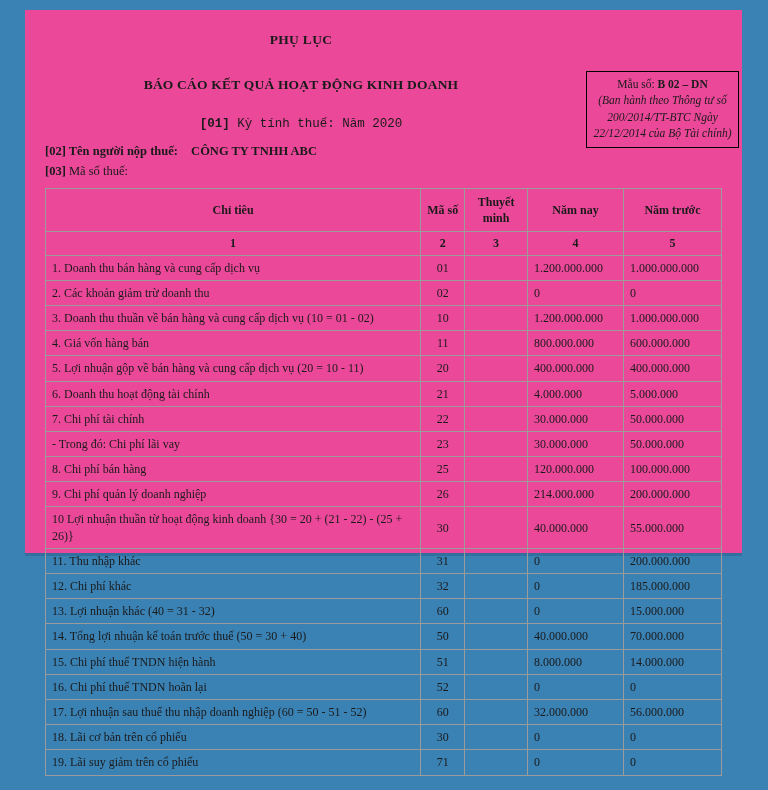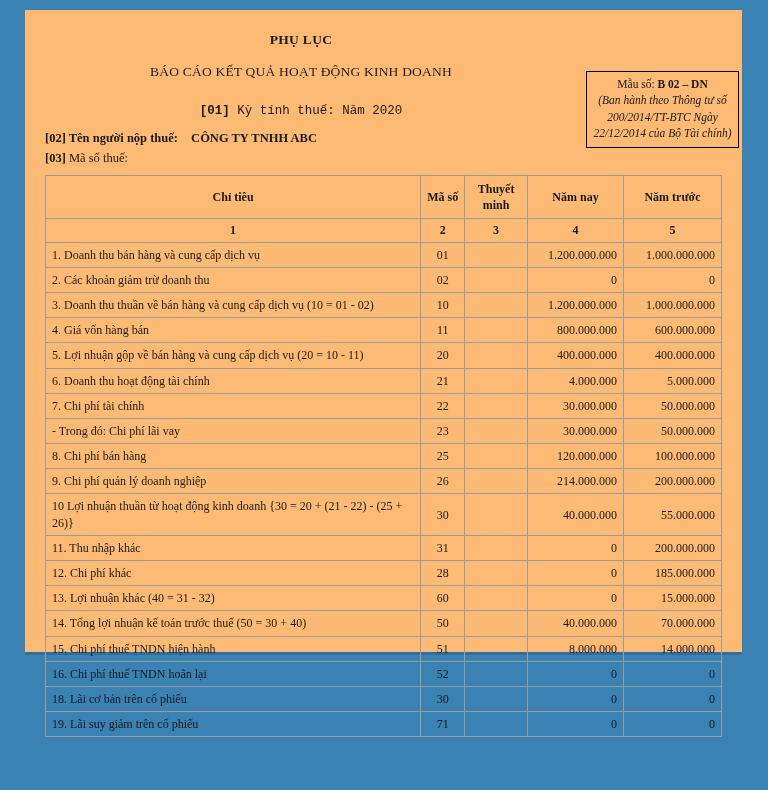--- a/index.html
+++ b/index.html
@@ -5,39 +5,39 @@
   * { box-sizing: border-box; margin: 0; padding: 0; }
   html, body {
     width: 768px; height: 790px;
     font-family: "Liberation Serif", "DejaVu Serif", serif;
     background: #3a81b4;
     overflow: hidden;
   }
   .page {
     position: absolute;
     left: 25px; top: 10px;
-    width: 717px; height: 642px;
-    background: #fdba74;
+    width: 717px; height: 543px;
+    background: #ec4899;
     padding: 22px 20px 0 20px;
     color: #1a1a1a;
     box-shadow: 0 3px 0 rgba(20,60,90,0.25);
   }
   .header-center {
     margin-right: 165px;
     text-align: center;
   }
   .appendix-title {
     font-size: 13.5px;
     font-weight: bold;
     letter-spacing: .3px;
   }
   .report-title {
-    margin-top: 16px;
+    margin-top: 29px;
     font-size: 13.5px;
-    font-weight: normal;
+    font-weight: bold;
     letter-spacing: .2px;
   }
   .form-box {
     position: absolute;
     top: 21px; right: 3px;
     width: 153px;
     border: 1.5px solid #000;
     padding: 4px 5px 6px 5px;
     text-align: center;
     font-size: 11.5px;
@@ -82,21 +82,21 @@
     text-align: center;
     padding: 5px 4px;
   }
   tr.index-row td {
     text-align: center;
     font-weight: bold;
     padding: 3px 4px;
   }
   td.left   { text-align: left; }
   td.center { text-align: center; }
-  td.right  { text-align: right; }
+  td.right  { text-align: left; }
   tr.bold td { font-weight: normal; }
   col.c-indicator { width: 55.5%; }
   col.c-code      { width: 6.5%;  }
   col.c-note      { width: 9.3%;  }
   col.c-current   { width: 14.2%; }
   col.c-previous  { width: 14.5%; }
 </style>
 </head>
 <body>
 
@@ -231,21 +231,21 @@
         </tr>
         <tr>
           <td class="left">11. Thu nhập khác</td>
           <td class="center">31</td>
           <td class="center"></td>
           <td class="right">0</td>
           <td class="right">200.000.000</td>
         </tr>
         <tr>
           <td class="left">12. Chi phí khác</td>
-          <td class="center">28</td>
+          <td class="center">32</td>
           <td class="center"></td>
           <td class="right">0</td>
           <td class="right">185.000.000</td>
         </tr>
         <tr class="bold">
           <td class="left">13. Lợi nhuận khác (40 = 31 - 32)</td>
           <td class="center">60</td>
           <td class="center"></td>
           <td class="right">0</td>
           <td class="right">15.000.000</td>
@@ -264,20 +264,27 @@
           <td class="right">8.000.000</td>
           <td class="right">14.000.000</td>
         </tr>
         <tr>
           <td class="left">16. Chi phí thuế TNDN hoãn lại</td>
           <td class="center">52</td>
           <td class="center"></td>
           <td class="right">0</td>
           <td class="right">0</td>
         </tr>
+        <tr class="bold">
+          <td class="left">17. Lợi nhuận sau thuế thu nhập doanh nghiệp (60 = 50 - 51 - 52)</td>
+          <td class="center">60</td>
+          <td class="center"></td>
+          <td class="right">32.000.000</td>
+          <td class="right">56.000.000</td>
+        </tr>
         <tr>
           <td class="left">18. Lãi cơ bản trên cổ phiếu</td>
           <td class="center">30</td>
           <td class="center"></td>
           <td class="right">0</td>
           <td class="right">0</td>
         </tr>
         <tr>
           <td class="left">19. Lãi suy giảm trên cổ phiếu</td>
           <td class="center">71</td>

